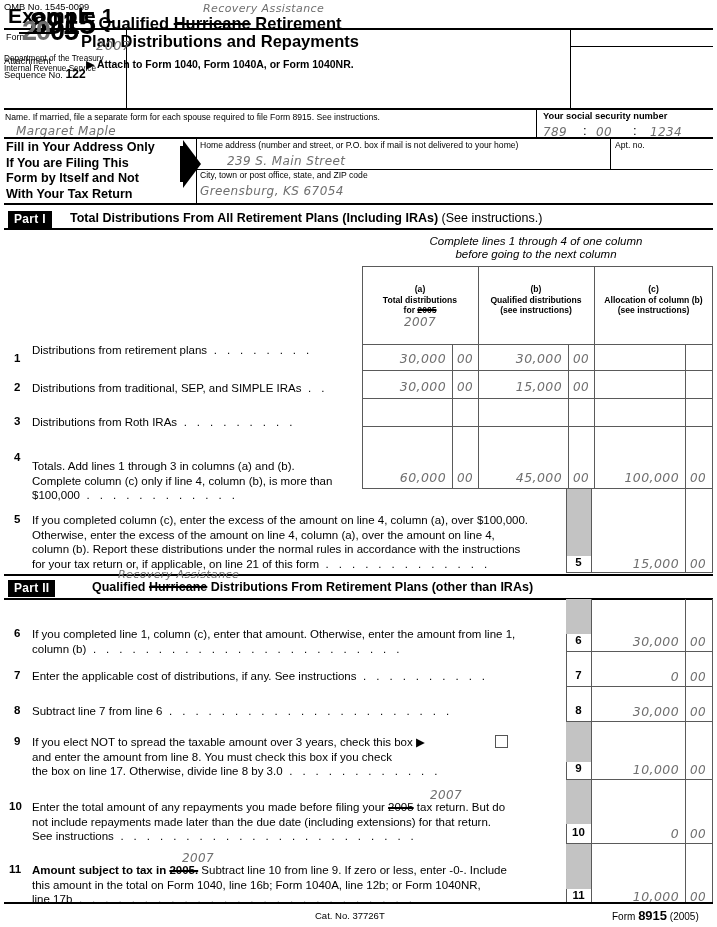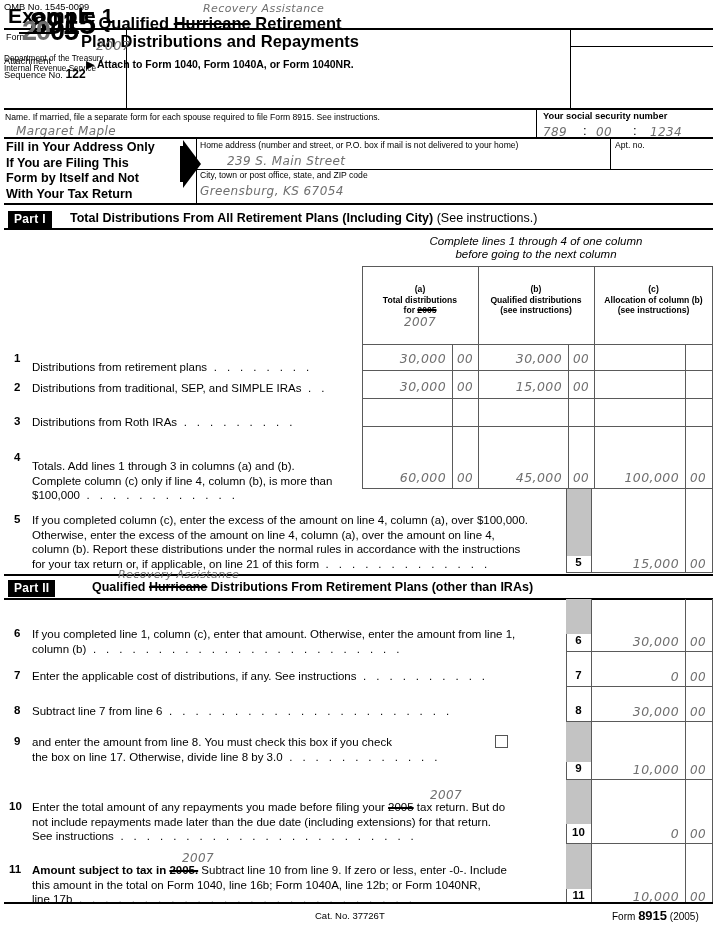--- a/index.html
+++ b/index.html
@@ -184,21 +184,21 @@
 
   <div id="addr-label" class="abs">Home address (number and street, or P.O. box if mail is not delivered to your home)</div>
   <div id="addr-value" class="abs hand">239 S. Main Street</div>
   <div id="apt-label" class="abs">Apt. no.</div>
   <div id="city-label" class="abs">City, town or post office, state, and ZIP code</div>
   <div id="city-value" class="abs hand">Greensburg, KS 67054</div>
 
   <div id="part1-row" class="abs">
     <span class="part-tag">Part I</span>
   </div>
-  <div id="part1-txt" class="abs"><span>Total Distributions From All Retirement Plans (Including City) </span><span class="reg">(See instructions.)</span></div>
+  <div id="part1-txt" class="abs"><span>Total Distributions From All Retirement Plans (Including IRAs) </span><span class="reg">(See instructions.)</span></div>
   <div class="rule" style="left:4px; top:228px; width:709px; height:1.5px;"></div>
 
   <div id="complete-note" class="abs ctr">
     <div>Complete lines 1 through 4 of one column</div>
     <div>before going to the next column</div>
   </div>
 
   <div class="thin" style="left:362px; top:266px; width:350px; height:1px;"></div>
   <div class="thin" style="left:362px; top:266px; width:1px; height:79px;"></div>
   <div class="thin" style="left:478px; top:266px; width:1px; height:79px;"></div>
@@ -232,21 +232,21 @@
   <div class="thin" style="left:594px; top:345px; width:1px; height:143px;"></div>
   <div class="thin" style="left:685px; top:345px; width:1px; height:143px;"></div>
   <div class="thin" style="left:712px; top:345px; width:1px; height:143px;"></div>
 
   <div class="thin" style="left:362px; top:370px; width:351px; height:1px;"></div>
   <div class="thin" style="left:362px; top:398px; width:351px; height:1px;"></div>
   <div class="thin" style="left:362px; top:426px; width:351px; height:1px;"></div>
   <div class="thin" style="left:362px; top:488px; width:351px; height:1px;"></div>
 
   <div class="lnum" style="left:14px; top:352px;">1</div>
-  <div class="ltxt" style="left:32px; top:360px;text-align:center;"><span>Distributions from retirement plans</span><span class="dots"> . . . . . . . .</span></div>
+  <div class="ltxt" style="left:32px; top:343px;text-align:center;"><span>Distributions from retirement plans</span><span class="dots"> . . . . . . . .</span></div>
   <div class="amt hand" style="left:368px; top:351px; width:78px;">30,000</div>
   <div class="cents hand" style="left:457px; top:352px;">00</div>
   <div class="amt hand" style="left:484px; top:351px; width:78px;">30,000</div>
   <div class="cents hand" style="left:573px; top:352px;">00</div>
   <div class="amt hand" style="left:600px; top:351px; width:79px;"></div>
   <div class="cents hand" style="left:690px; top:352px;"></div>
 
   <div class="lnum" style="left:14px; top:381px;">2</div>
   <div class="ltxt" style="left:32px; top:381px;"><span>Distributions from traditional, SEP, and SIMPLE IRAs</span><span class="dots"> . .</span></div>
   <div class="amt hand" style="left:368px; top:379px; width:78px;">30,000</div>
@@ -324,20 +324,21 @@
   <div class="lnum" style="left:14px; top:704px;">8</div>
   <div class="ltxt" style="left:32px; top:704px;"><span>Subtract line 7 from line 6</span><span class="dots"> . . . . . . . . . . . . . . . . . . . . . .</span></div>
   <div class="amt hand" style="left:597px; top:704px; width:82px;">30,000</div>
   <div class="cents hand" style="left:690px; top:705px;">00</div>
   <div class="thin" style="left:566px; top:721px; width:147px; height:1px;"></div>
 
   <div class="shade" style="left:566px; top:722px; width:25px; height:40px;"></div>
   <div class="numbox" style="left:566px; top:762px; width:25px;">9</div>
   <div class="lnum" style="left:14px; top:735px;">9</div>
   <div class="ltxt" style="left:32px; top:735px; width:528px;">
+    <div>If you elect NOT to spread the taxable amount over 3 years, check this box ▶</div>
     <div>and enter the amount from line 8. You must check this box if you check</div>
     <div><span>the box on line 17. Otherwise, divide line 8 by 3.0</span><span class="dots"> . . . . . . . . . . . .</span></div>
   </div>
   <div id="cbox9" class="abs"></div>
   <div class="amt hand" style="left:597px; top:762px; width:82px;">10,000</div>
   <div class="cents hand" style="left:690px; top:763px;">00</div>
   <div class="thin" style="left:566px; top:779px; width:147px; height:1px;"></div>
 
   <div class="shade" style="left:566px; top:780px; width:25px; height:44px;"></div>
   <div class="numbox" style="left:566px; top:826px; width:25px;">10</div>

